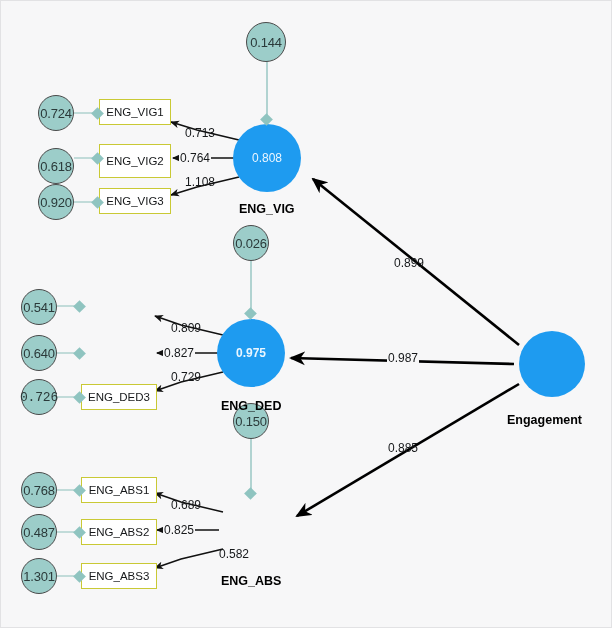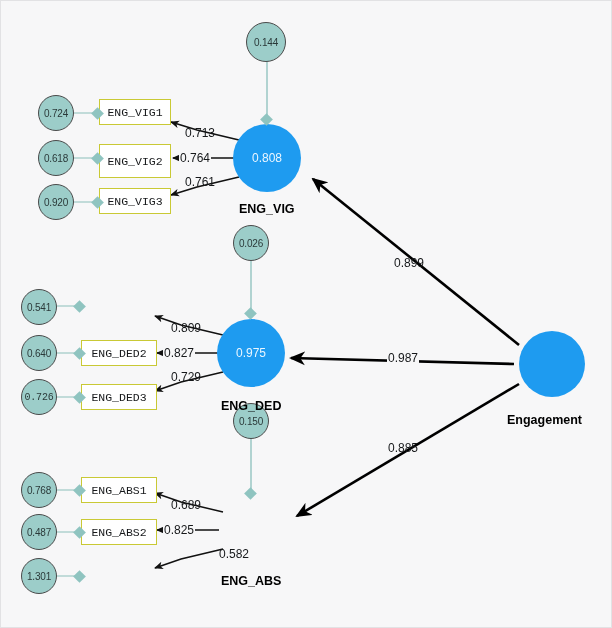--- a/index.html
+++ b/index.html
@@ -31,37 +31,36 @@
     border-radius: 50%;
     background: #9ccdc9;
     border: 1.5px solid #4a4a4a;
     box-sizing: border-box;
     display: flex;
     align-items: center;
     justify-content: center;
     color: #2b3a3a;
     z-index: 6;
   }
-  .err span { font-size: 10px; letter-spacing: -0.2px; }
+  .err span { font-size: 13px; letter-spacing: -0.2px; }
 
   
   .ind {
     position: absolute;
     background: #ffffff;
     border: 1.6px solid #c9c935;
     box-sizing: border-box;
     display: flex;
     align-items: center;
     justify-content: center;
     z-index: 6;
   }
   .ind span {
     font-size: 11.5px;
     color: #16181a;
-    font-family: Liberation Mono, monospace;
   }
 
   
   .diamond {
     position: absolute;
     width: 9px;
     height: 9px;
     background: #8fc4c0;
     transform: rotate(45deg);
     z-index: 7;
@@ -163,21 +162,21 @@
     </g>
   </svg>
 
   <div class="err" style="left:245px; top:21px; width:40px; height:40px;">
     <span>0.144</span>
   </div>
 
   <div class="err" style="left:37px; top:94px; width:36px; height:36px;">
     <span>0.724</span>
   </div>
-  <div class="err" style="left:37px; top:139px; width:36px; height:36px;">
+  <div class="err" style="left:37px; top:147px; width:36px; height:36px;">
     <span>0.618</span>
   </div>
   <div class="err" style="left:37px; top:183px; width:36px; height:36px;">
     <span>0.920</span>
   </div>
 
   <div class="diamond" style="left:92px; top:108px;"></div>
   <div class="diamond" style="left:92px; top:153px;"></div>
   <div class="diamond" style="left:92px; top:197px;"></div>
   <div class="diamond" style="left:261px; top:114px;"></div>
@@ -199,21 +198,21 @@
     <span>ENG_VIG</span>
   </div>
 
   <div class="coef" style="left:184px; top:125px;">
     <span>0.713</span>
   </div>
   <div class="coef boxed" style="left:178px; top:150px;">
     <span>0.764</span>
   </div>
   <div class="coef" style="left:184px; top:174px;">
-    <span>0.761</span>
+    <span>1.108</span>
   </div>
 
   <div class="err" style="left:232px; top:224px; width:36px; height:36px;">
     <span>0.026</span>
   </div>
 
   <div class="err" style="left:20px; top:288px; width:36px; height:36px;">
     <span>0.541</span>
   </div>
   <div class="err" style="left:20px; top:334px; width:36px; height:36px;">
@@ -221,28 +220,25 @@
   </div>
   <div class="err" style="left:20px; top:378px; width:36px; height:36px;font-family:Liberation Mono, monospace;">
     <span>0.726</span>
   </div>
 
   <div class="diamond" style="left:74px; top:301px;"></div>
   <div class="diamond" style="left:74px; top:348px;"></div>
   <div class="diamond" style="left:74px; top:392px;"></div>
   <div class="diamond" style="left:245px; top:308px;"></div>
 
-  <div class="ind" style="left:80px; top:339px; width:76px; height:26px;">
-    <span>ENG_DED2</span>
-  </div>
   <div class="ind" style="left:80px; top:383px; width:76px; height:26px;">
     <span>ENG_DED3</span>
   </div>
 
-  <div class="latent" style="left:216px; top:318px; width:68px; height:68px;">
+  <div class="latent" style="left:216px; top:318px; width:68px; height:68px;font-weight:bold;">
     <span>0.975</span>
   </div>
 
   <div class="err" style="left:232px; top:402px; width:36px; height:36px;">
     <span>0.150</span>
   </div>
   <div class="construct-label" style="left:220px; top:398px;">
     <span>ENG_DED</span>
   </div>
 
@@ -270,20 +266,23 @@
   <div class="diamond" style="left:74px; top:527px;"></div>
   <div class="diamond" style="left:74px; top:571px;"></div>
   <div class="diamond" style="left:245px; top:488px;"></div>
 
   <div class="ind" style="left:80px; top:476px; width:76px; height:26px;">
     <span>ENG_ABS1</span>
   </div>
   <div class="ind" style="left:80px; top:518px; width:76px; height:26px;">
     <span>ENG_ABS2</span>
   </div>
+  <div class="ind" style="left:80px; top:562px; width:76px; height:26px;">
+    <span>ENG_ABS3</span>
+  </div>
 
   <div class="construct-label" style="left:220px; top:573px;">
     <span>ENG_ABS</span>
   </div>
 
   <div class="coef" style="left:170px; top:497px;">
     <span>0.689</span>
   </div>
   <div class="coef boxed" style="left:162px; top:522px;">
     <span>0.825</span>

